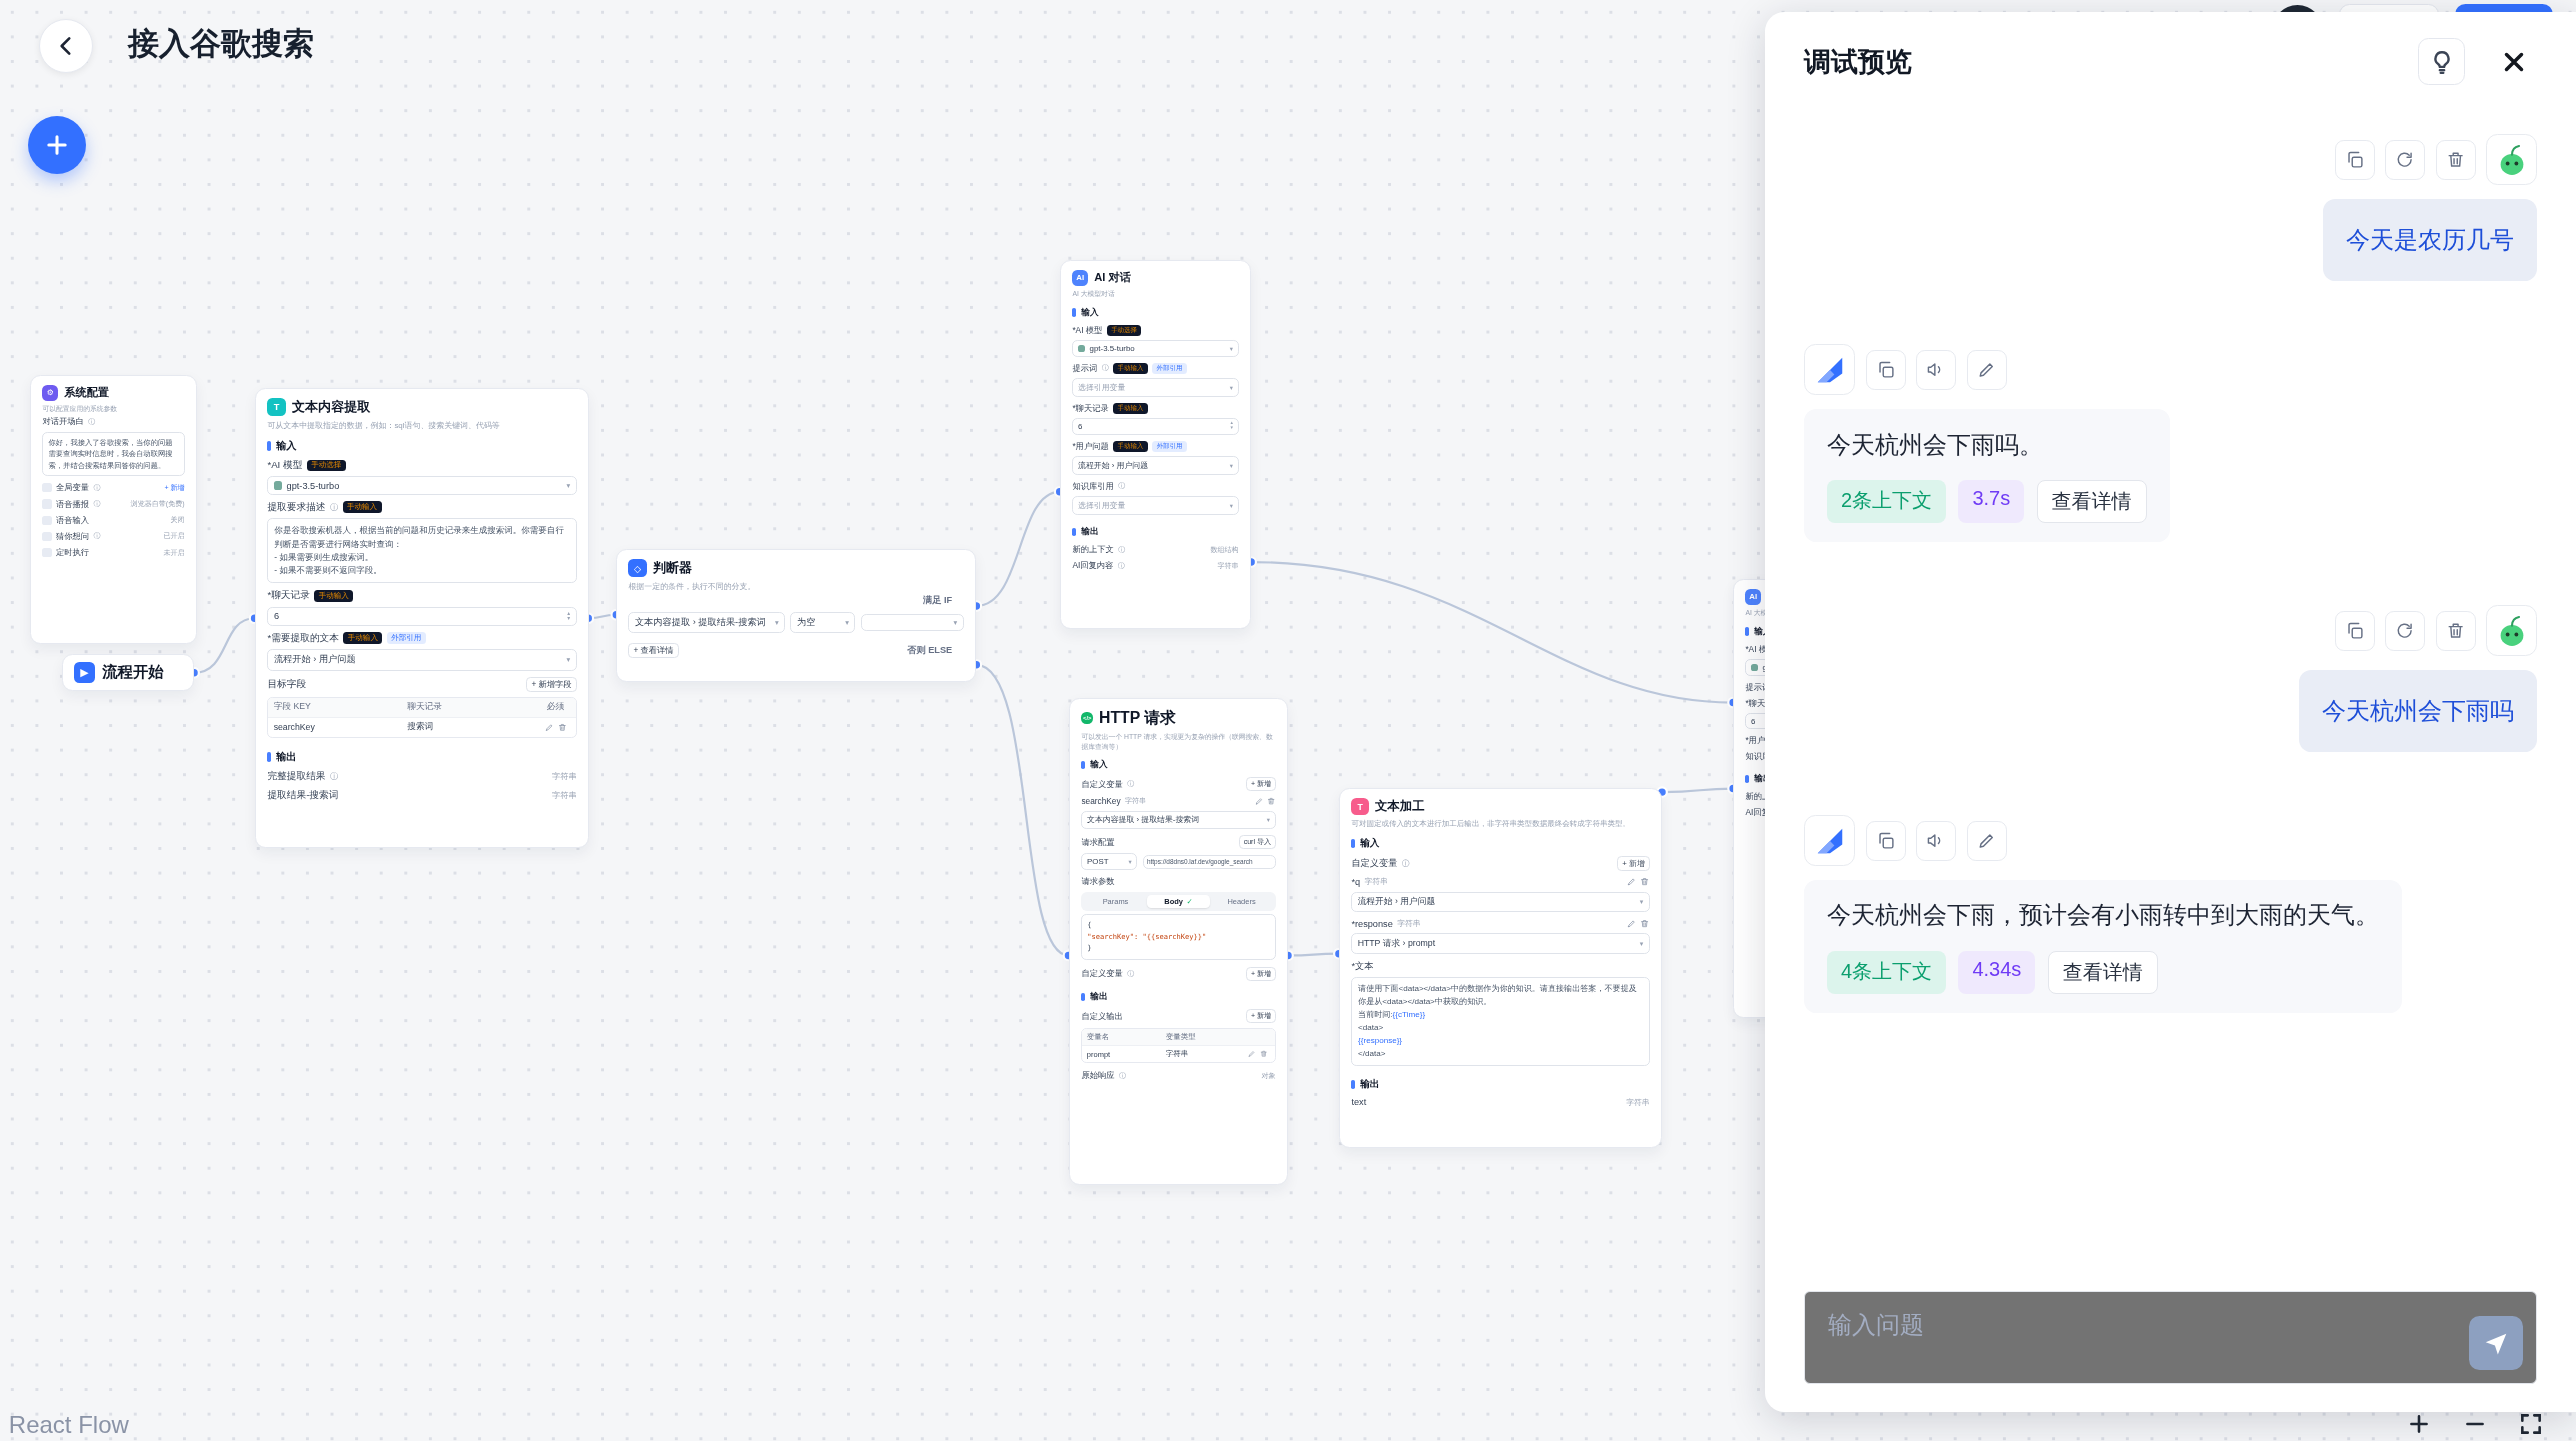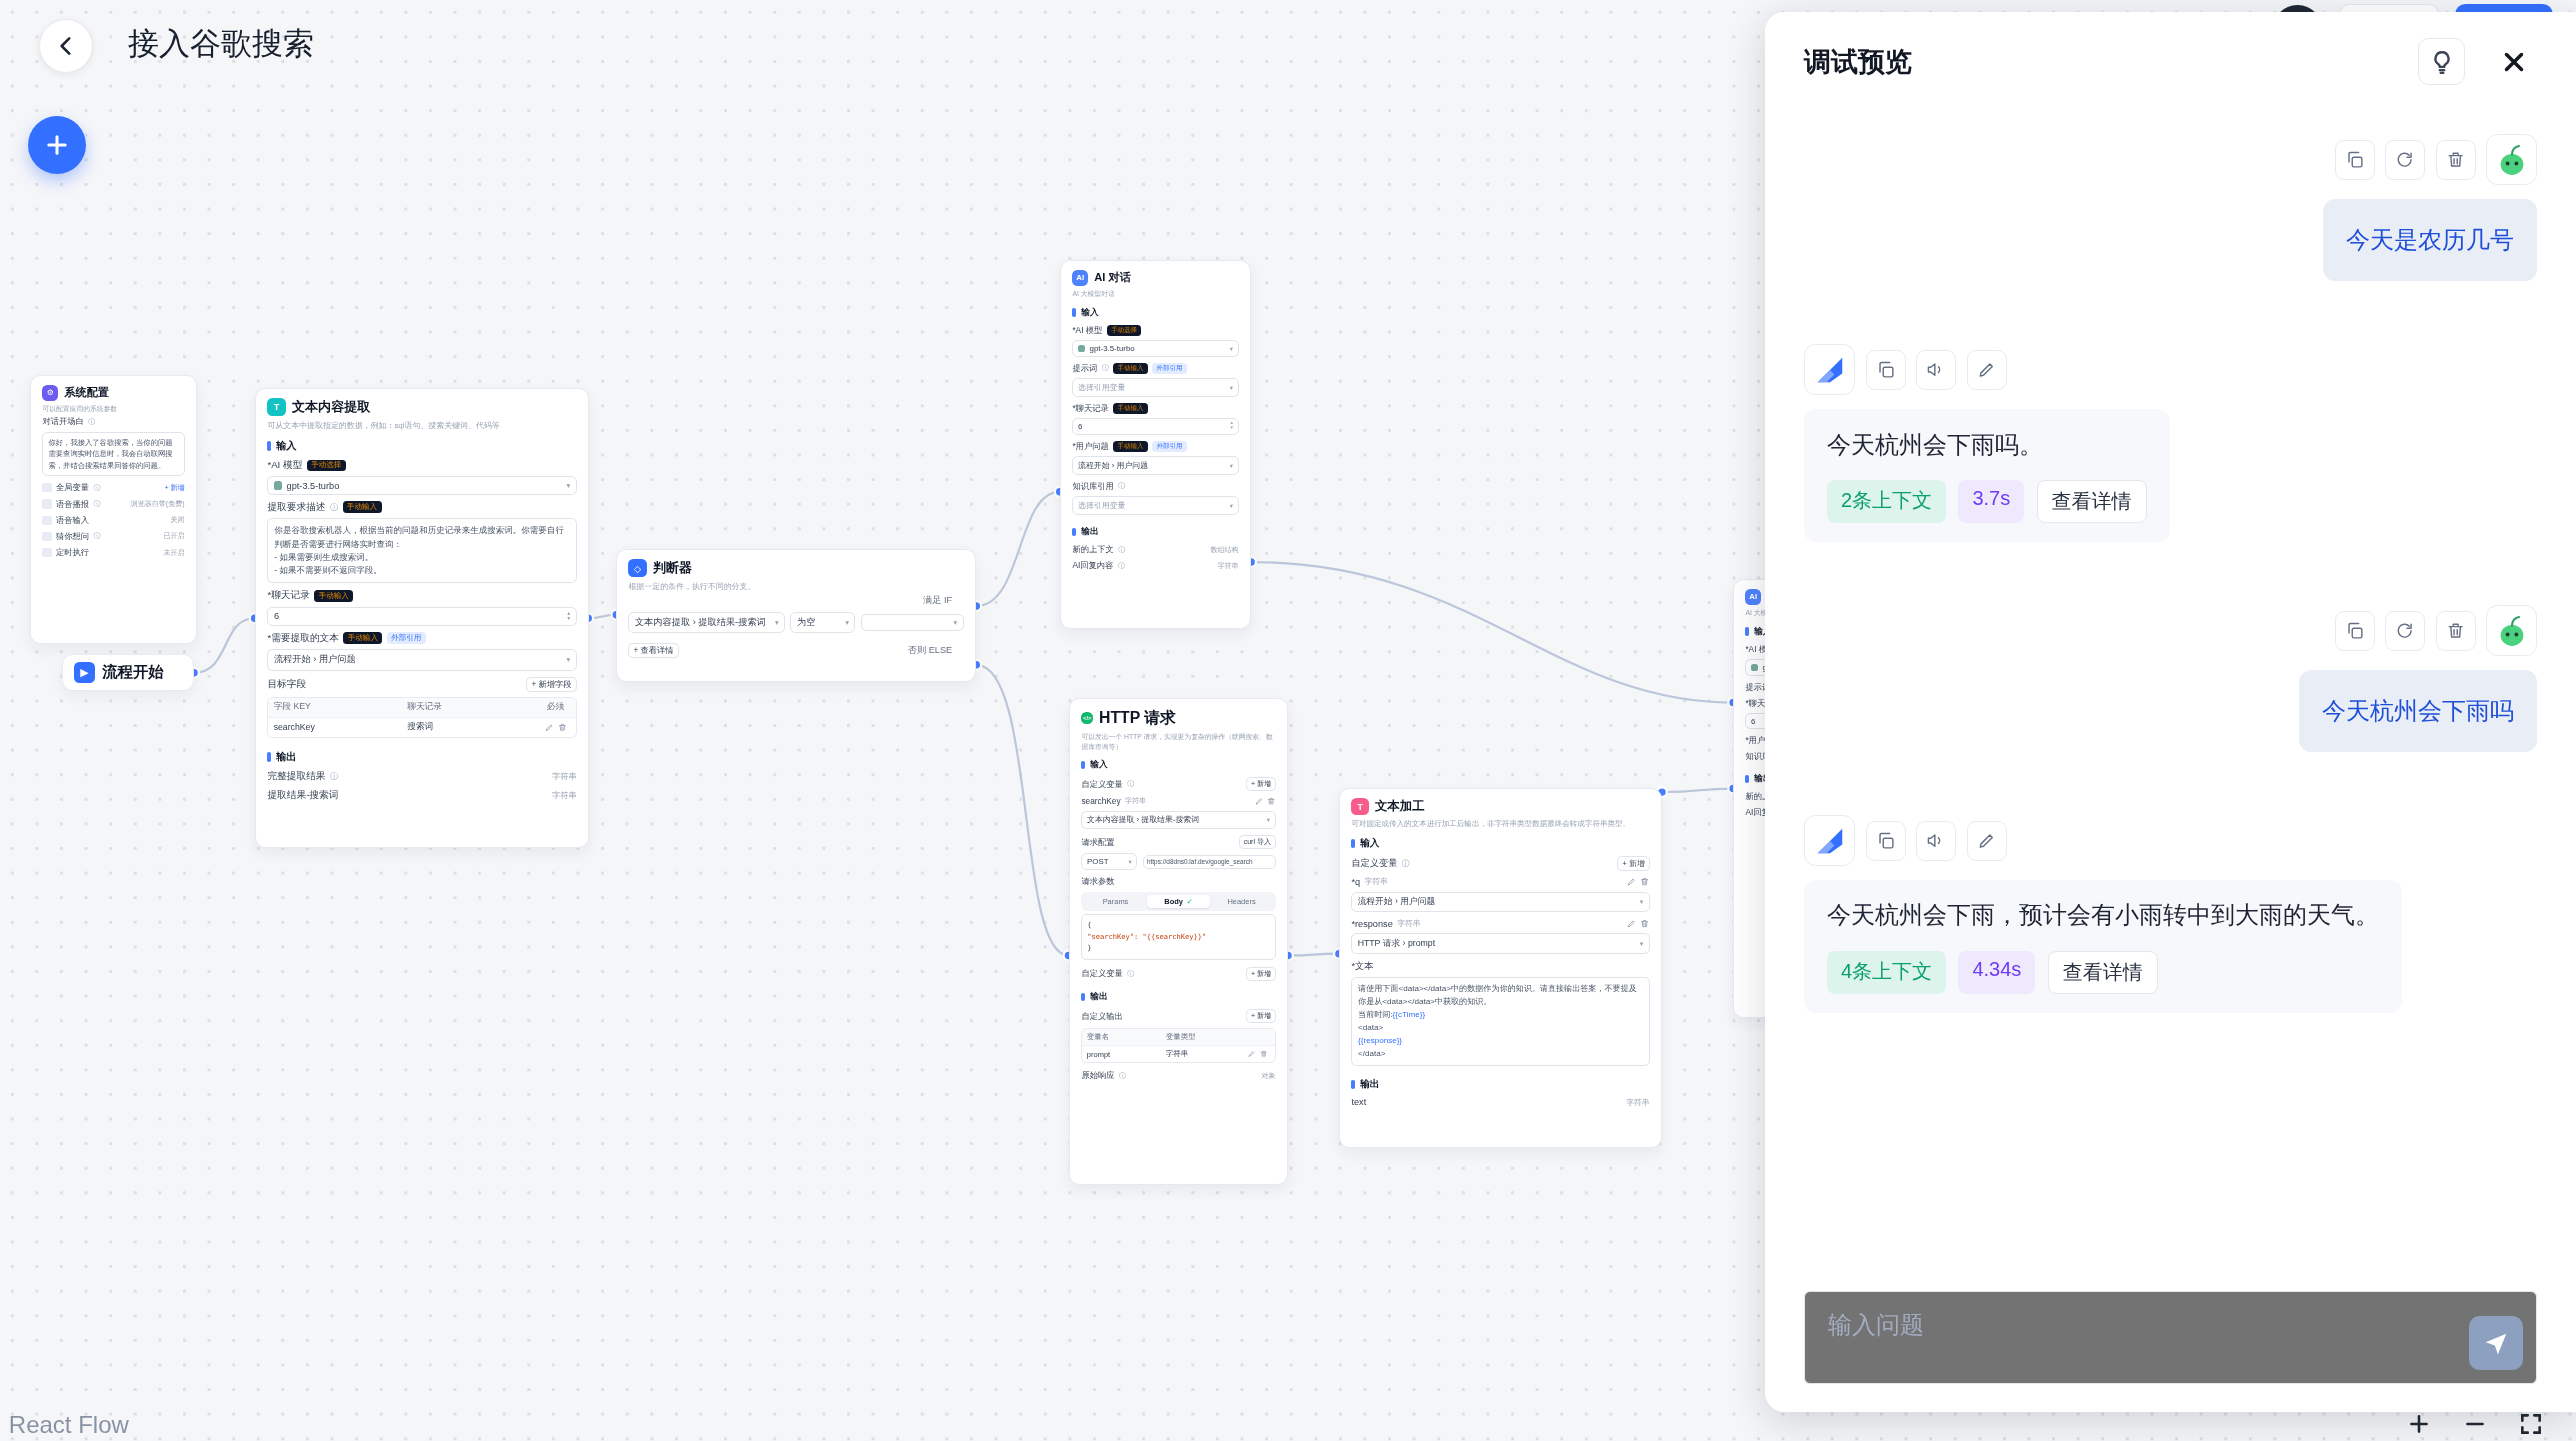--- a/index.html
+++ b/index.html
@@ -50,27 +50,27 @@
 #n-system{left:30px;top:375px;width:167px;height:269px;font-size:8.3px}
 #n-start{left:62px;top:654px;width:132px;height:37px;font-size:11.4px;display:flex;align-items:center;gap:7px;padding:0 10.5px;overflow:visible}
 #n-extract{left:255px;top:388px;width:334px;height:460px;font-size:9.7px}
 #n-classifier{left:616px;top:549px;width:360px;height:133px;font-size:9.7px}
 #n-ai{left:1060px;top:260px;width:191px;height:369px;font-size:8.3px}
 #n-http{left:1069px;top:698px;width:219px;height:487px;font-size:8.3px}
 #n-process{left:1339px;top:788px;width:323px;height:360px;font-size:9.2px}
 #n-ai2{left:1733px;top:579px;width:191px;height:439px;font-size:8.3px}
 .i-system{background:#6e5bf0}.i-start{background:#3370ff}.i-extract{background:#13c2c2}
 .i-classifier{background:#3370ff}.i-ai{background:#4e83fd}.i-http{background:#12b76a}.i-process{background:#f75c8c}
-.iflab{margin-left:auto;color:#667085;font-weight:normal;font-size:.95em;padding-right:11.4px}
+.iflab{margin-left:auto;color:#667085;font-weight:bold;font-size:.95em;padding-right:11.4px}
 .condrow{display:flex;gap:5.3px;padding:1.8px 11.4px;align-items:center}
 .condrow .sel{margin:0}
 .sL{flex:1.6}.sM{flex:0 0 65px}.sR{flex:1}
 
 #backbtn{position:absolute;left:39px;top:19.3px;width:54px;height:54px;border-radius:50%;background:#fff;border:0.9px solid #e6e9f0;box-shadow:0 1.8px 7px rgba(0,0,0,.07);display:flex;align-items:center;justify-content:center;z-index:6}
-#pagetitle{position:absolute;left:128px;top:23px;font-size:31px;font-weight:normal;color:#17202e;z-index:6}
+#pagetitle{position:absolute;left:128px;top:23px;font-size:31px;font-weight:bold;color:#17202e;z-index:6}
 #fab{position:absolute;left:28px;top:116px;width:58px;height:58px;border-radius:50%;background:#3370ff;box-shadow:0 7px 16px rgba(51,112,255,.35);display:flex;align-items:center;justify-content:center;z-index:6}
 #hdrbtns{position:absolute;top:3.5px;right:23px;display:flex;gap:16px;align-items:center;z-index:10}
 .circbtn{width:51px;height:51px;border-radius:50%;background:#1f2733;display:flex;align-items:center;justify-content:center}
 .pill{height:53px;border-radius:10.5px;padding:0 26px;display:flex;align-items:center;font-size:23px}
 .pill-light{background:#fff;border:0.9px solid #e4e7ee;color:#344054}
 .pill-blue{background:#3370ff;color:#fff;font-weight:bold}
 #attrib{position:absolute;left:8.8px;bottom:3.5px;font-size:24px;color:#8a93a6;z-index:3}
 #zoomctl{position:absolute;right:30px;bottom:3.5px;display:flex;gap:26px;z-index:25;align-items:center}
 .zbtn{width:30px;height:30px;display:flex;align-items:center;justify-content:center}
 .zbtn svg{width:26px;height:26px;stroke:#1f2733;fill:none;stroke-width:2.4;stroke-linecap:round}

